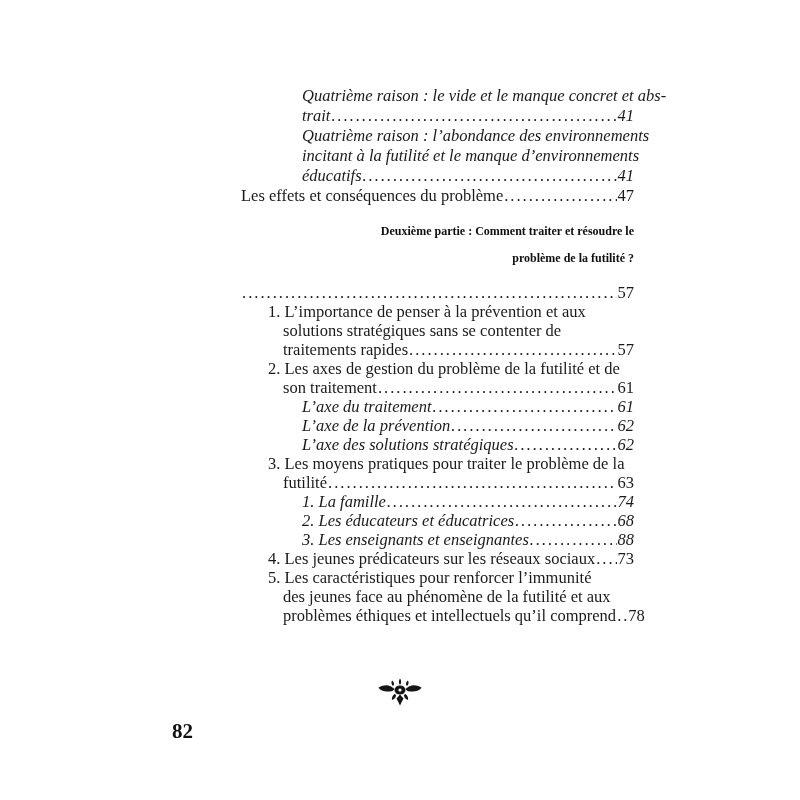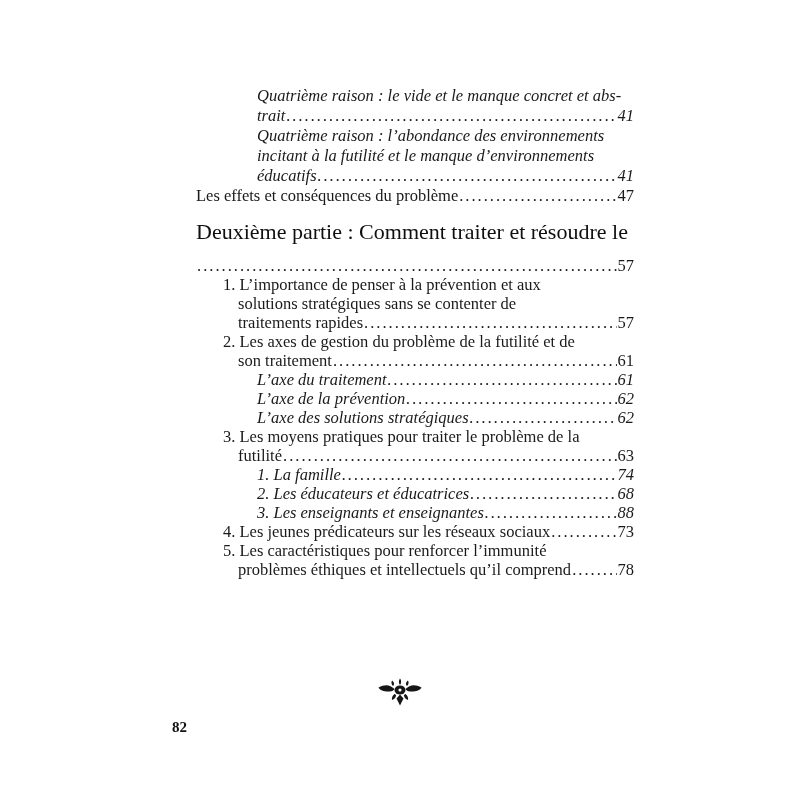--- a/index.html
+++ b/index.html
@@ -8,44 +8,44 @@
     font-family:"Liberation Serif","DejaVu Serif",serif;
     color:#1a1a1a;
   }
   .page{position:relative;width:800px;height:800px;background:#ffffff;}
   .toc{
     position:absolute;left:196px;top:86px;width:438px;
     font-size:16.5px;
   }
   .toc-a{line-height:20px;}
   .toc-b{line-height:19px;}
-  .entry{padding-left:0;}
+  .entry{padding-left:0;margin-left:45px;}
   .entry .ln{white-space:nowrap;}
   .l2{padding-left:42px;}
   .l3{padding-left:61px;font-style:italic;}
   .out{margin-left:-15px;}
   .tr{display:flex;align-items:baseline;}
   .tx{flex:0 0 auto;white-space:nowrap;}
   .dots{flex:1 1 auto;overflow:hidden;white-space:nowrap;min-width:9px;padding:0 1px;}
   .dots::after{
     content:"........................................................................................................................";
     letter-spacing:2px;
   }
   .pg{flex:0 0 auto;padding-left:1px;}
   .heading{
     margin:12px 0 11px 0;
-    text-align:left;font-weight:normal;font-size:22px;line-height:27px;color:#0f0f0f;
+    text-align:right;font-weight:bold;font-size:12px;line-height:27px;color:#0f0f0f;
   }
   .heading .h-line{white-space:nowrap;}
   .ornament{
     position:absolute;left:377px;top:677px;width:46px;height:30px;
   }
   .pagenum{
     position:absolute;left:172px;top:719px;
-    font-weight:bold;font-size:15px;color:#111;
+    font-weight:bold;font-size:21px;color:#111;
   }
 </style>
 </head>
 <body>
 
 <div class="page">
   <div class="toc">
 
     <div class="toc-a">
 
@@ -74,20 +74,21 @@
           <span class="tx">Les effets et conséquences du problème</span>
           <span class="dots"></span>
           <span class="pg">47</span>
         </div>
       </div>
 
     </div>
 
     <div class="heading">
       <div class="h-line">Deuxième partie : Comment traiter et résoudre le</div>
+      <div class="h-line">problème de la futilité ?</div>
     </div>
 
     <div class="toc-b">
 
       <div class="entry l1">
         <div class="tr">
           <span class="dots"></span>
           <span class="pg">57</span>
         </div>
       </div>
@@ -171,20 +172,21 @@
       <div class="entry l2">
         <div class="tr out">
           <span class="tx">4. Les jeunes prédicateurs sur les réseaux sociaux</span>
           <span class="dots"></span>
           <span class="pg">73</span>
         </div>
       </div>
 
       <div class="entry l2">
         <div class="ln out">5. Les caractéristiques pour renforcer l’immunité</div>
+        <div class="ln">des jeunes face au phénomène de la futilité et aux</div>
         <div class="tr">
           <span class="tx">problèmes éthiques et intellectuels qu’il comprend</span>
           <span class="dots"></span>
           <span class="pg">78</span>
         </div>
       </div>
 
     </div>
   </div>
 

